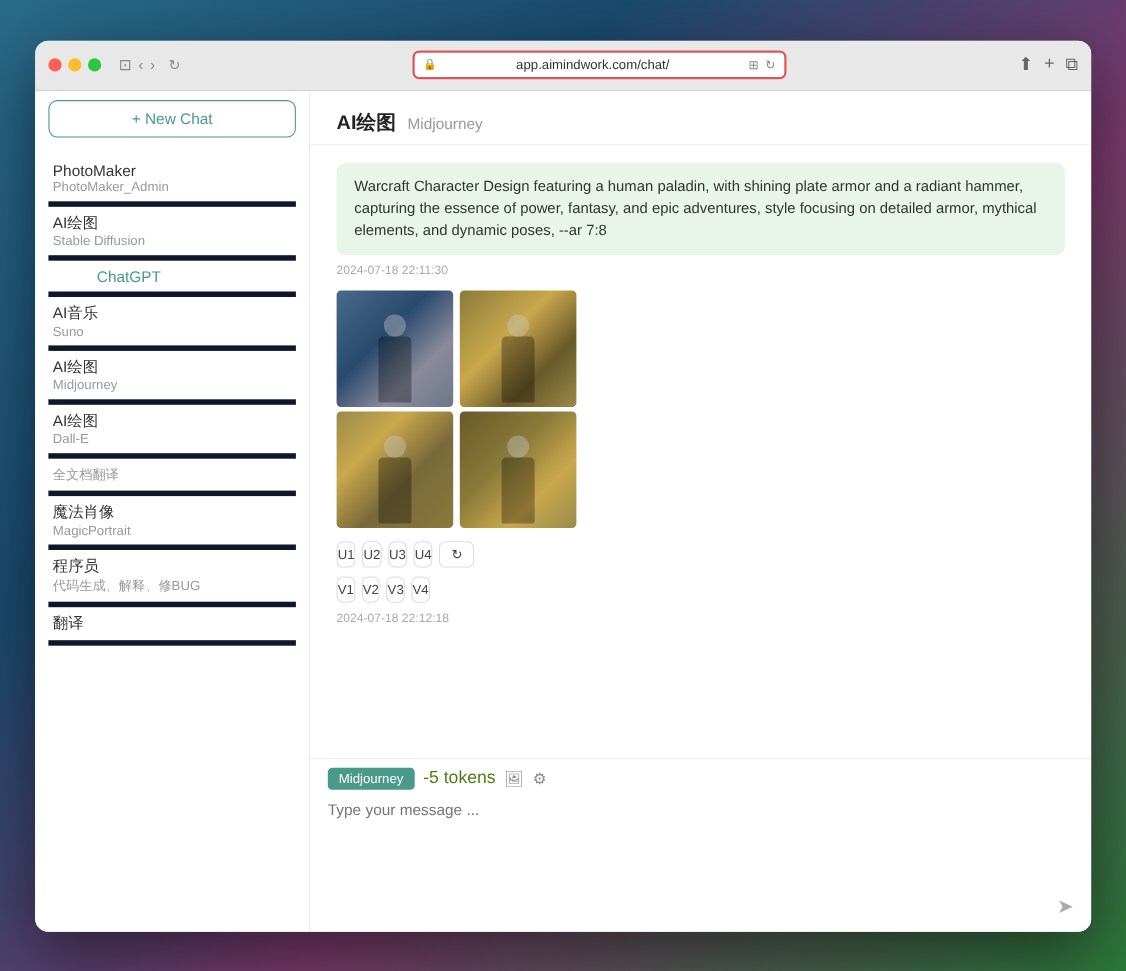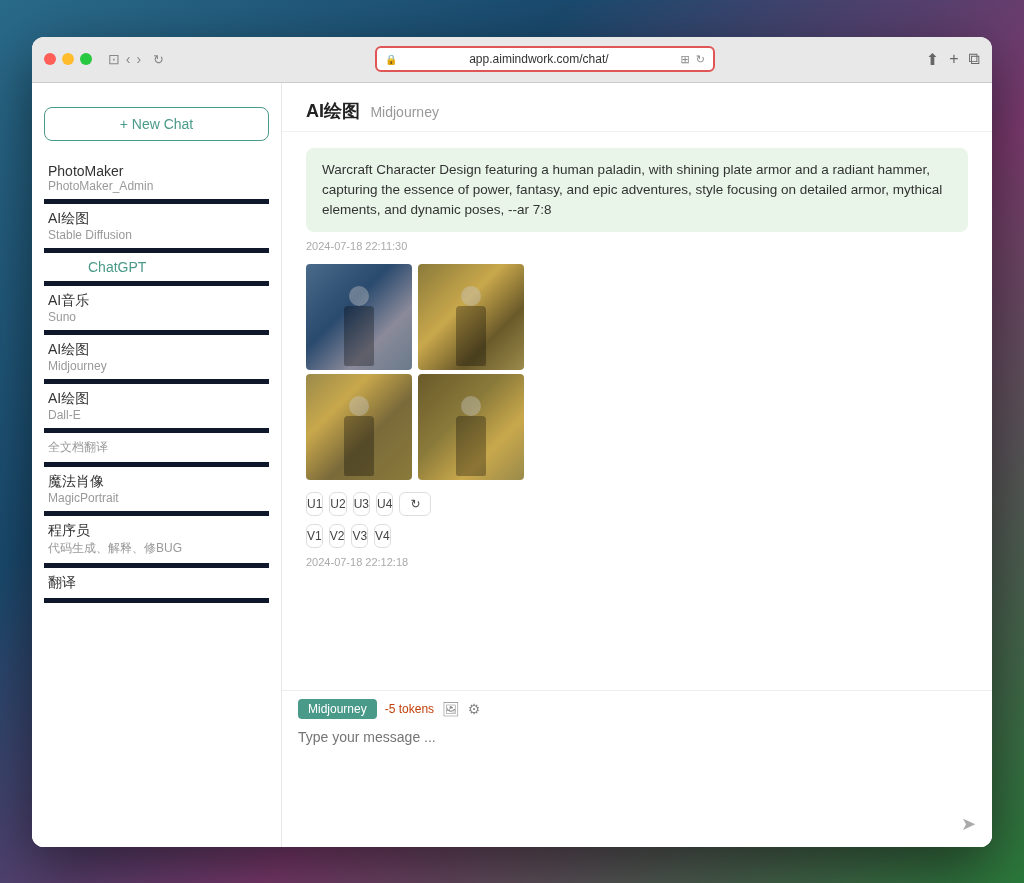--- a/index.html
+++ b/index.html
@@ -119,21 +119,21 @@
       font-size: 12px;
     }
     .main-layout {
       display: flex;
       flex: 1;
       overflow: hidden;
     }
     .sidebar {
       width: 250px;
       border-right: 1px solid #e8e8e8;
-      padding: 24px 12px;
+      padding: 8px 12px;
       overflow-y: auto;
       flex-shrink: 0;
       background: #fff;
     }
     .new-chat-btn {
       width: 100%;
       padding: 8px 16px;
       border: 1.5px solid #4a9a8a;
       border-radius: 8px;
       background: transparent;
@@ -297,22 +297,22 @@
     }
     .model-badge {
       background: #4a9a8a;
       color: white;
       font-size: 12px;
       padding: 3px 10px;
       border-radius: 4px;
       font-weight: 500;
     }
     .token-info {
-      font-size: 12px;
-      color: #c2410c;
+      font-size: 16px;
+      color: #4d7c0f;
     }
     .toolbar-icon {
       font-size: 14px;
       color: #888;
       cursor: pointer;
     }
     .chat-input-box {
       width: 100%;
       min-height: 80px;
       border: none;

